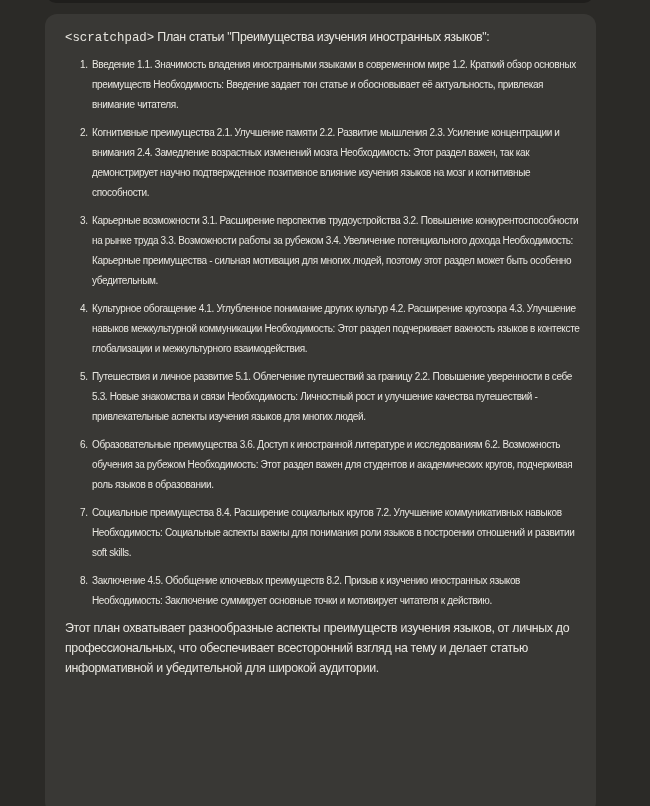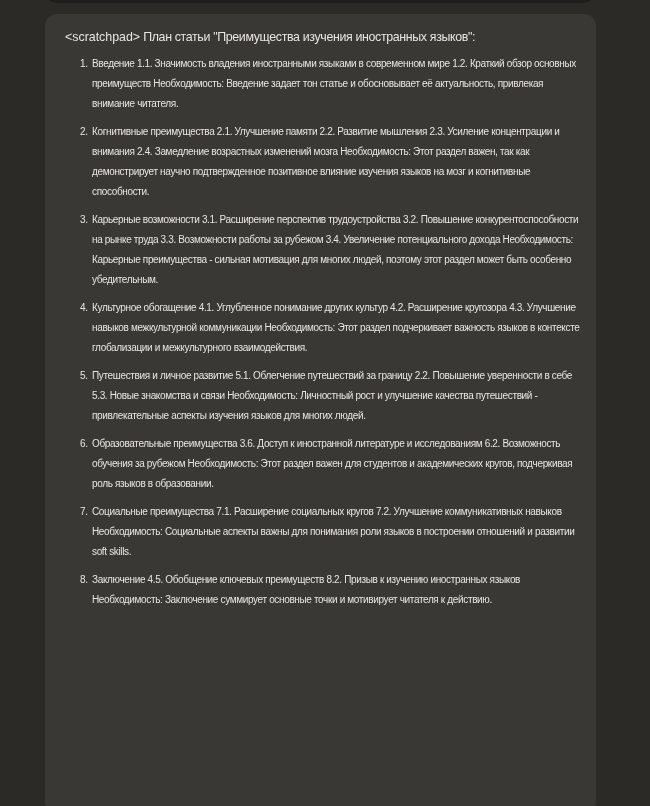--- a/index.html
+++ b/index.html
@@ -17,21 +17,21 @@
   .card {
     position:absolute; left:45px; top:14px; width:551px; height:800px;
     background:#393835;
     border-radius:12px;
     box-sizing:border-box;
     padding:13px 10px 0 20px;
   }
   .intro, .outro, .closing {
     font-size:12.4px; line-height:20px; letter-spacing:-0.35px;
   }
-  .mono { font-family:Liberation Sans, sans-serif; letter-spacing:0; }
+  .mono { font-family:Liberation Mono, monospace; letter-spacing:0; }
   ol { margin:7px 0 0 0; padding:0 0 0 25px; }
   li {
     font-size:10px; line-height:20px; letter-spacing:-0.35px;
     margin-bottom:8px; padding-left:2px;
   }
   .outro { margin-top:-1px; }
 </style>
 </head>
 <body>
 
@@ -42,16 +42,17 @@
     <span class="mono">&lt;scratchpad&gt;</span>
     <span>План статьи "Преимущества изучения иностранных языков":</span>
   </div>
   <ol>
     <li>Введение 1.1. Значимость владения иностранными языками в современном мире 1.2. Краткий обзор основных преимуществ Необходимость: Введение задает тон статье и обосновывает её актуальность, привлекая внимание читателя.</li>
     <li>Когнитивные преимущества 2.1. Улучшение памяти 2.2. Развитие мышления 2.3. Усиление концентрации и внимания 2.4. Замедление возрастных изменений мозга Необходимость: Этот раздел важен, так как демонстрирует научно подтвержденное позитивное влияние изучения языков на мозг и когнитивные способности.</li>
     <li>Карьерные возможности 3.1. Расширение перспектив трудоустройства 3.2. Повышение конкурентоспособности на рынке труда 3.3. Возможности работы за рубежом 3.4. Увеличение потенциального дохода Необходимость: Карьерные преимущества - сильная мотивация для многих людей, поэтому этот раздел может быть особенно убедительным.</li>
     <li>Культурное обогащение 4.1. Углубленное понимание других культур 4.2. Расширение кругозора 4.3. Улучшение навыков межкультурной коммуникации Необходимость: Этот раздел подчеркивает важность языков в контексте глобализации и межкультурного взаимодействия.</li>
     <li>Путешествия и личное развитие 5.1. Облегчение путешествий за границу 2.2. Повышение уверенности в себе 5.3. Новые знакомства и связи Необходимость: Личностный рост и улучшение качества путешествий - привлекательные аспекты изучения языков для многих людей.</li>
     <li>Образовательные преимущества 3.6. Доступ к иностранной литературе и исследованиям 6.2. Возможность обучения за рубежом Необходимость: Этот раздел важен для студентов и академических кругов, подчеркивая роль языков в образовании.</li>
-    <li>Социальные преимущества 7.1. Расширение социальных кругов 7.2. Улучшение коммуникативных навыков Необходимость: Социальные аспекты важны для понимания роли языков в построении отношений и развитии soft skills.</li>
+    <li>Социальные преимущества 8.4. Расширение социальных кругов 7.2. Улучшение коммуникативных навыков Необходимость: Социальные аспекты важны для понимания роли языков в построении отношений и развитии soft skills.</li>
     <li>Заключение 4.5. Обобщение ключевых преимуществ 8.2. Призыв к изучению иностранных языков Необходимость: Заключение суммирует основные точки и мотивирует читателя к действию.</li>
   </ol>
+  <div class="outro">Этот план охватывает разнообразные аспекты преимуществ изучения языков, от личных до профессиональных, что обеспечивает всесторонний взгляд на тему и делает статью информативной и убедительной для широкой аудитории.</div>
 </div>
 
 </body></html>

